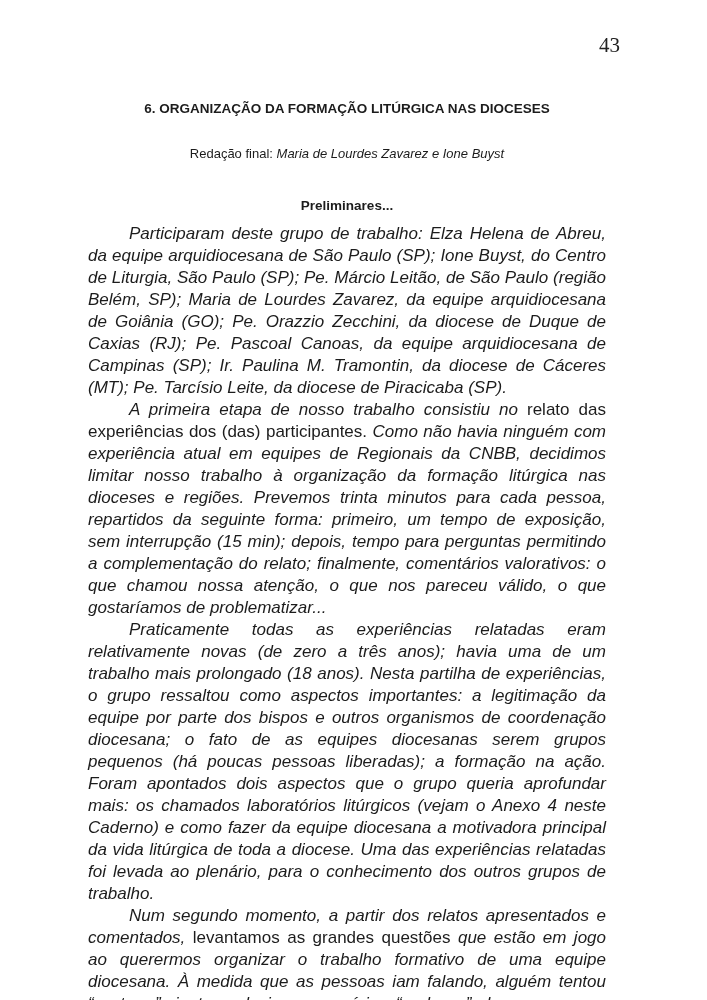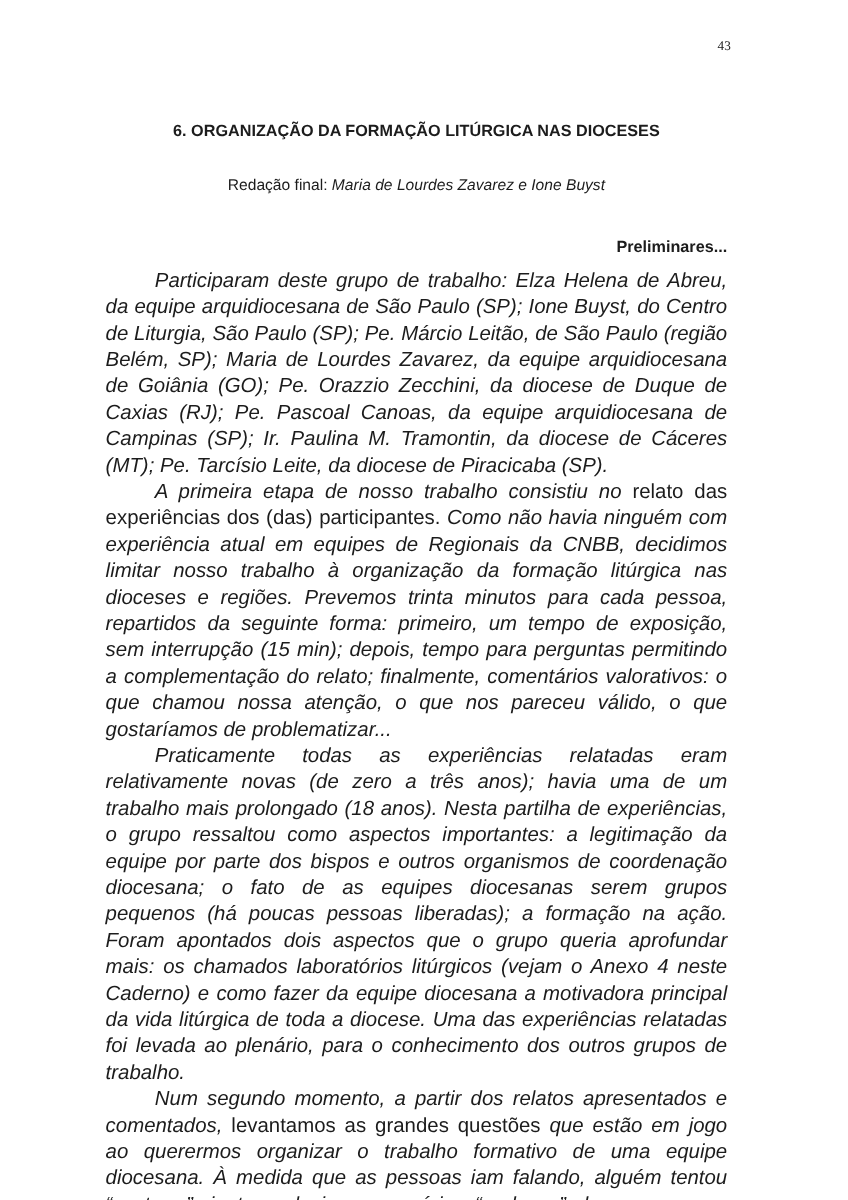--- a/index.html
+++ b/index.html
@@ -12,23 +12,23 @@
     width: 707px;
     height: 1000px;
     background: #ffffff;
     overflow: hidden;
     font-family: "Liberation Sans", sans-serif;
     color: #1c1c1c;
   }
   .page-number {
     position: absolute;
     top: 33px;
-    right: 98px;
+    right: 87px;
     font-family: "Liberation Serif", serif;
-    font-size: 11px;
+    font-size: 21px;
     color: #222222;
   }
   .content {
     position: absolute;
     left: 88px;
     top: 0;
     width: 518px;
   }
   .doc-title {
     margin: 99px 0 0 0;
@@ -40,21 +40,21 @@
   }
   .byline {
     margin: 26px 0 0 0;
     text-align: center;
     font-size: 13px;
     line-height: 19px;
   }
   .byline .it { font-style: italic; }
   .section-heading {
     margin: 33px 0 0 0;
-    text-align: right;
+    text-align: center;
     font-size: 13.5px;
     font-weight: bold;
     line-height: 19px;
     color: #1c1c1c;
   }
   .body-text {
     margin: 8px 0 0 0;
     font-size: 17px;
     line-height: 22px;
     text-align: justify;

